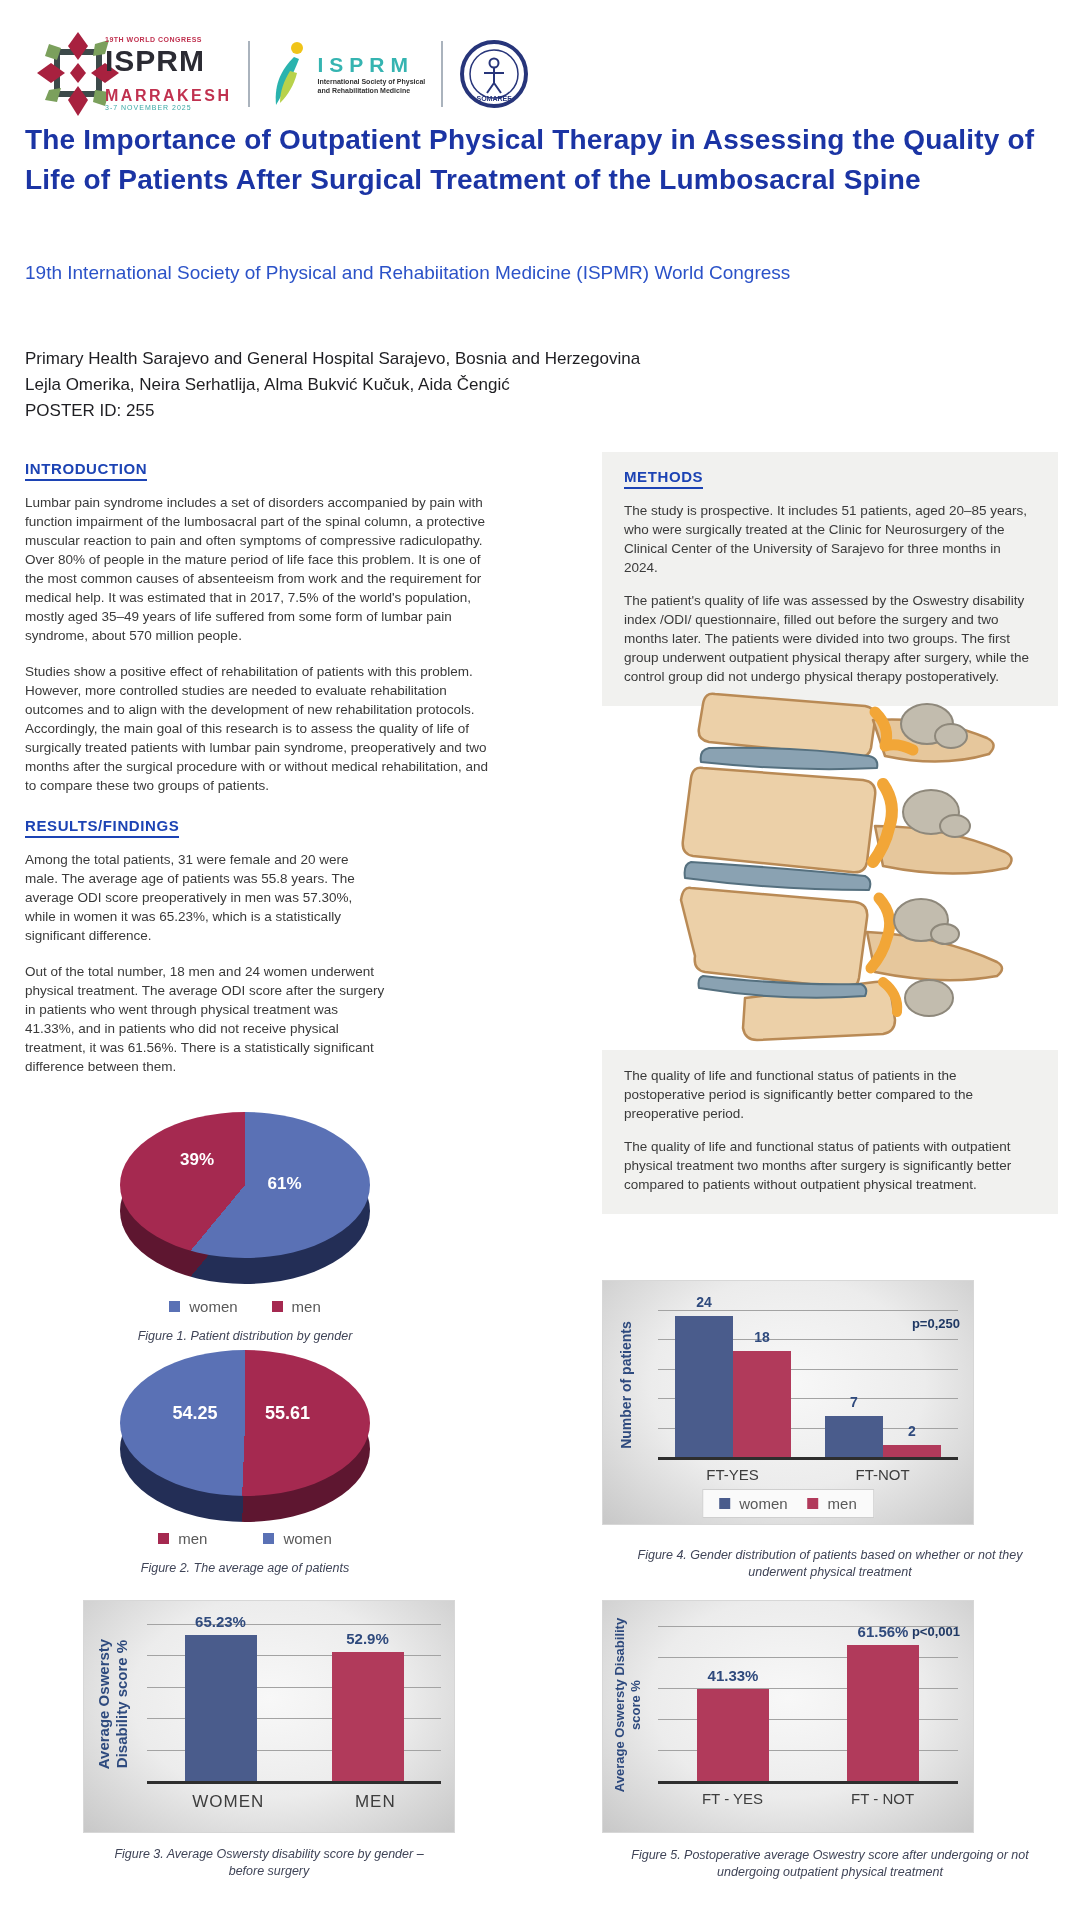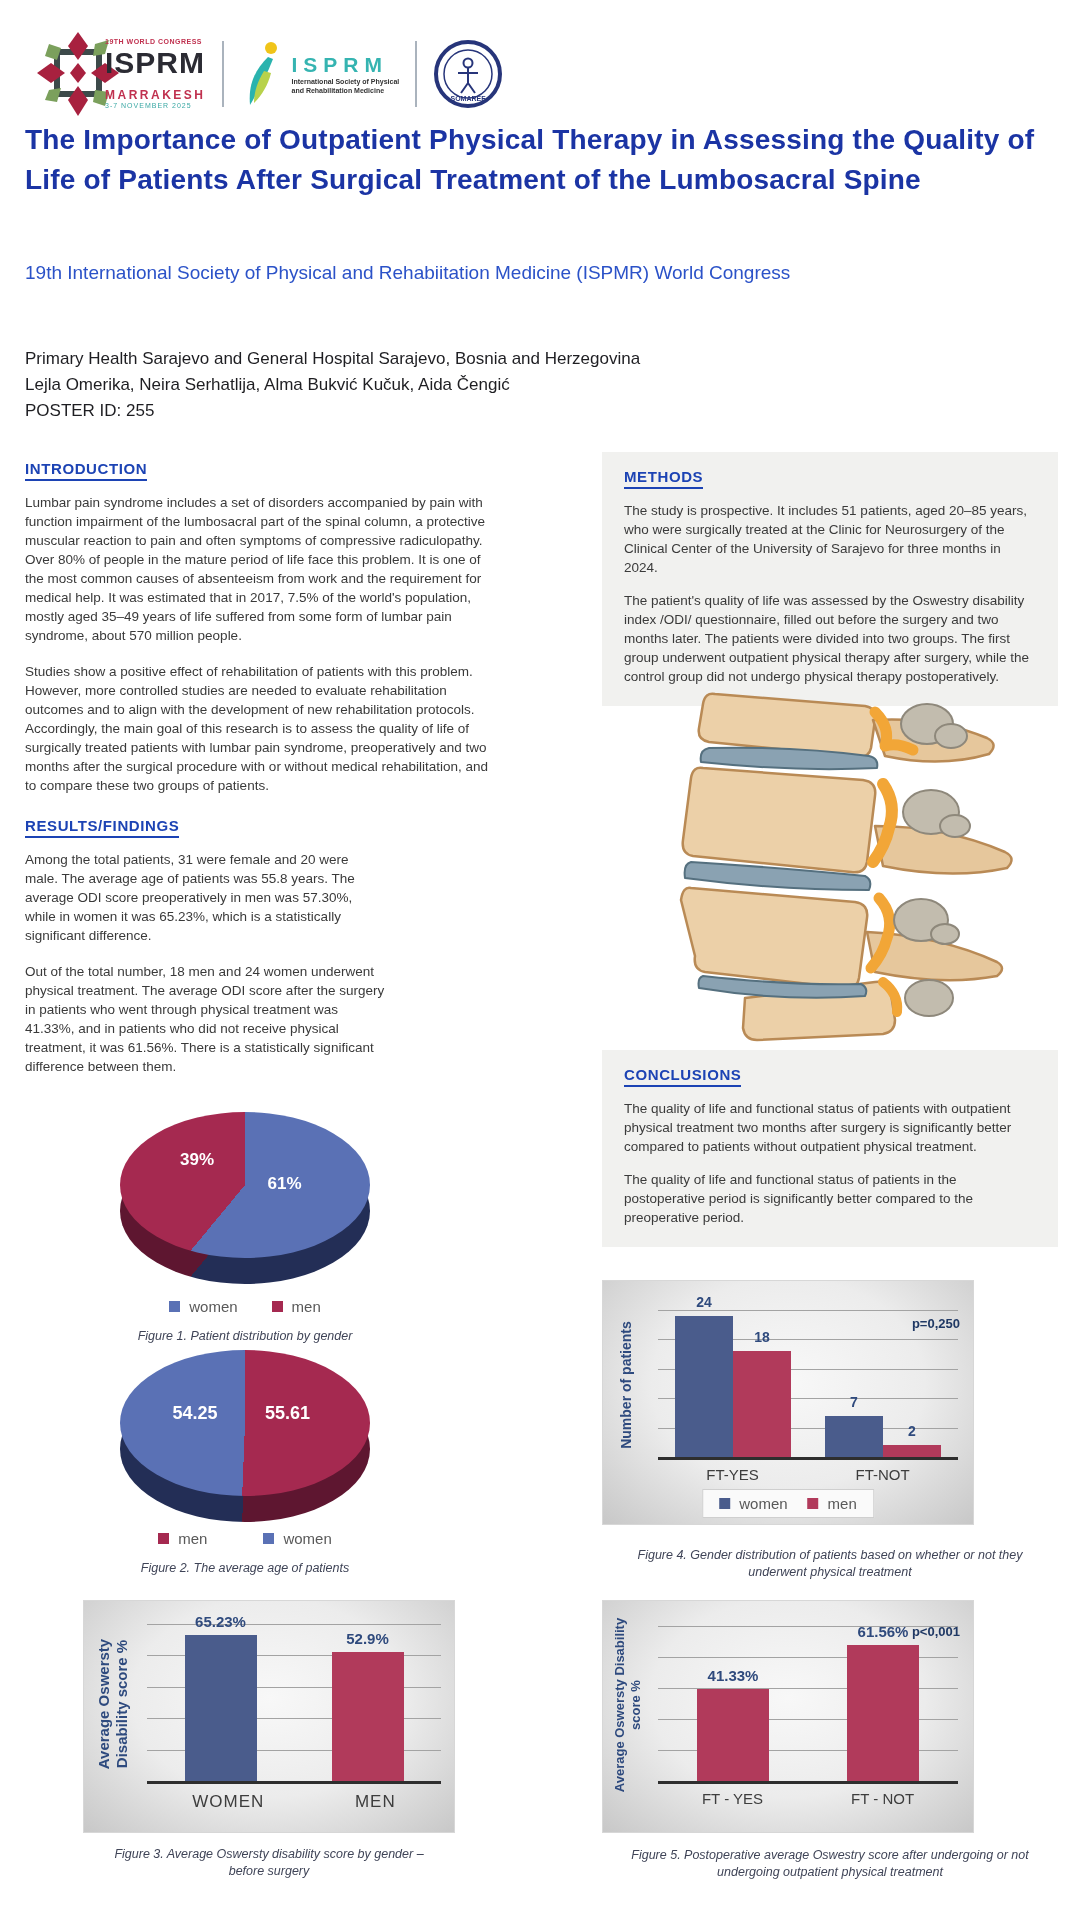--- a/index.html
+++ b/index.html
@@ -6,21 +6,21 @@
   html,body { background:#ffffff; }
   body { font-family:"Liberation Sans", sans-serif; }
   .poster { position:relative; width:1080px; height:1920px; background:#fff; overflow:hidden; }
 
   
   .logos { position:absolute; top:28px; left:35px; display:flex; align-items:center; gap:16px; height:92px; }
   .logo-marrakesh { display:flex; align-items:center; }
   .lm-text { margin-left:-16px; display:flex; flex-direction:column; line-height:1.1; }
   .lm-congress { font-size:7px; font-weight:bold; color:#c0314f; letter-spacing:.5px; }
   .lm-isprm { font-size:30px; font-weight:800; color:#2b2b33; letter-spacing:1px; }
-  .lm-city { font-size:12px; font-weight:bold; color:#c0314f; letter-spacing:2.5px;margin-top:10px; }
+  .lm-city { font-size:16px; font-weight:bold; color:#c0314f; letter-spacing:2.5px;margin-top:10px; }
   .lm-date { font-size:7px; color:#3aa8a4; letter-spacing:1px; }
   .logo-div { width:2px; height:66px; background:#aab3bd; }
   .logo-isprm { display:flex; align-items:center; gap:8px; }
   .li-text { display:flex; flex-direction:column; }
   .li-name { font-size:21px; font-weight:600; color:#35b4b1; letter-spacing:6px; }
   .li-sub { font-size:7px; font-weight:bold; color:#333; line-height:1.35; }
   .logo-somaref { width:70px; height:70px; }
 
   
   .title { position:absolute; left:25px; top:120px; width:1035px; font-size:28px; line-height:40px;
@@ -220,23 +220,22 @@
         <ellipse cx="286" cy="136" rx="28" ry="22"></ellipse>
         <ellipse cx="310" cy="150" rx="15" ry="11"></ellipse>
         <ellipse cx="276" cy="244" rx="27" ry="21"></ellipse>
         <ellipse cx="300" cy="258" rx="14" ry="10"></ellipse>
         <ellipse cx="284" cy="322" rx="24" ry="18"></ellipse>
       </g>
     </g>
   </svg>
 
   <div class="panel panel-conclusions">
-    <div><span class="sec-head">CONCLUSIONS</span></div>
+    <p class="body-p">The quality of life and functional status of patients in the postoperative period is significantly better compared to the preoperative period.</p>
     <p class="body-p">The quality of life and functional status of patients with outpatient physical treatment two months after surgery is significantly better compared to patients without outpatient physical treatment.</p>
-    <p class="body-p">The quality of life and functional status of patients in the postoperative period is significantly better compared to the preoperative period.</p>
   </div>
 
   <div class="fig-wrap fig1">
     <div class="pie3d">
       <div class="pie-side" style="background: conic-gradient(rgb(35, 46, 86) 0deg, rgb(35, 46, 86) 219.6deg, rgb(94, 22, 48) 219.6deg, rgb(94, 22, 48) 360deg);"></div>
       <div class="pie-top" style="background: conic-gradient(rgb(90, 113, 181) 0deg, rgb(90, 113, 181) 219.6deg, rgb(165, 41, 80) 219.6deg, rgb(165, 41, 80) 360deg);"></div>
       <span class="pie-label lab-a">61%</span>
       <span class="pie-label lab-b">39%</span>
     </div>
     <div class="pie-legend">

